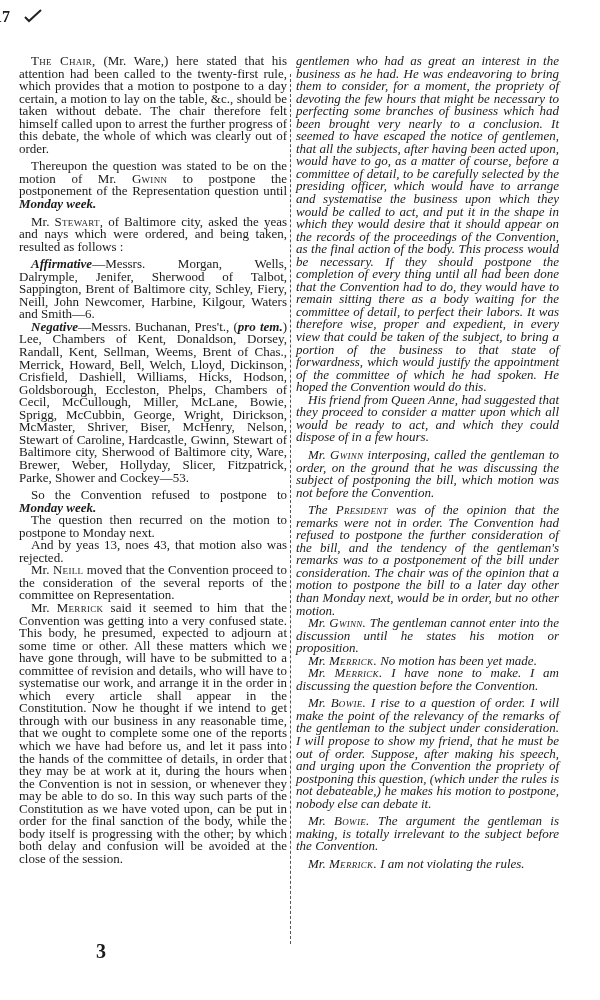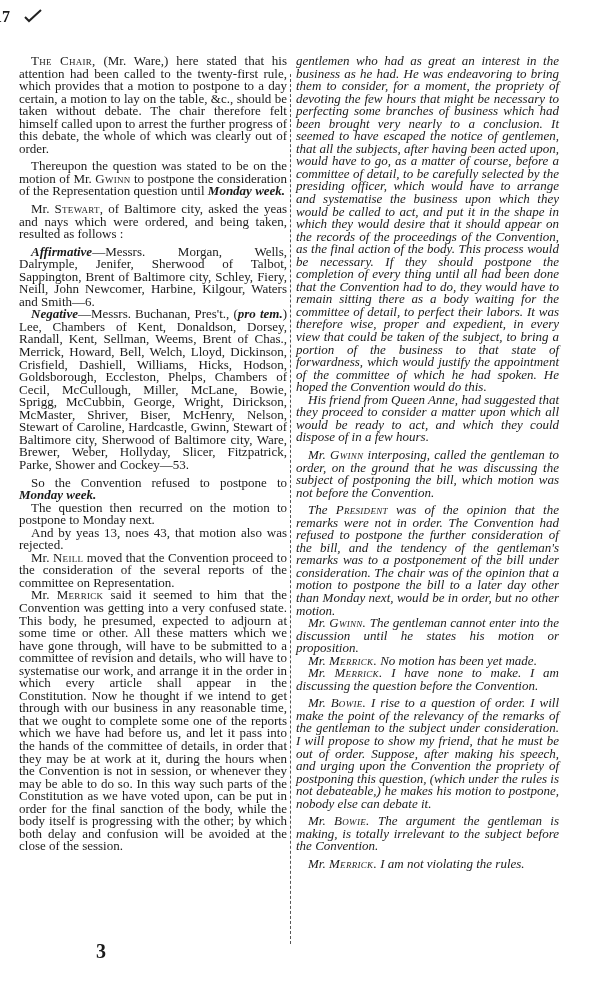--- a/index.html
+++ b/index.html
@@ -41,21 +41,21 @@
   <span class="num">17</span>
   <svg class="check" viewBox="0 0 18 14">
     <path d="M1 8 L5 12 L17 1" stroke="#222" stroke-width="2" fill="none"></path>
   </svg>
 </div>
 
 <div class="divider"></div>
 
 <div class="column col-left">
   <p><span class="sc">The Chair,</span><span> (Mr. Ware,) here stated that his attention had been called to the twenty-first rule, which provides that a motion to postpone to a day certain, a motion to lay on the table, &amp;c., should be taken without debate.  The chair therefore felt himself called upon to arrest the further progress of this debate, the whole of which was clearly out of order.</span></p>
-  <p class="gap"><span>Thereupon the question was stated to be on the motion of Mr. </span><span class="sc">Gwinn</span><span> to postpone the consideration of the Representation question until </span><span class="it">Monday week.</span></p>
+  <p class="gap"><span>Thereupon the question was stated to be on the motion of Mr. </span><span class="sc">Gwinn</span><span> to postpone the postponement of the Representation question until </span><span class="it">Monday week.</span></p>
   <p class="gap"><span>Mr. </span><span class="sc">Stewart</span><span>, of Baltimore city, asked the yeas and nays which were ordered, and being taken, resulted as follows :</span></p>
   <p class="gap"><span class="it">Affirmative</span><span>—Messrs. Morgan, Wells, Dalrymple, Jenifer, Sherwood of Talbot, Sappington, Brent of Baltimore city, Schley, Fiery, Neill, John Newcomer, Harbine, Kilgour, Waters and Smith—6.</span></p>
   <p><span class="it">Negative</span><span>—Messrs. Buchanan, Pres't., (</span><span class="it">pro tem.</span><span>) Lee, Chambers of Kent, Donaldson, Dorsey, Randall, Kent, Sellman, Weems, Brent of Chas., Merrick, Howard, Bell, Welch, Lloyd, Dickinson, Crisfield, Dashiell, Williams, Hicks, Hodson, Goldsborough, Eccleston, Phelps, Chambers of Cecil, McCullough, Miller, McLane, Bowie, Sprigg, McCubbin, George, Wright, Dirickson, McMaster, Shriver, Biser, McHenry, Nelson, Stewart of Caroline, Hardcastle, Gwinn, Stewart of Baltimore city, Sherwood of Baltimore city, Ware, Brewer, Weber, Hollyday, Slicer, Fitzpatrick, Parke, Shower and Cockey—53.</span></p>
   <p class="gap"><span>So the Convention refused to postpone to </span><span class="it">Monday week.</span></p>
   <p>The question then recurred on the motion to postpone to Monday next.</p>
   <p>And by yeas 13, noes 43, that motion also was rejected.</p>
   <p><span>Mr. </span><span class="sc">Neill</span><span> moved that the Convention proceed to the consideration of the several reports of the committee on Representation.</span></p>
   <p><span>Mr. </span><span class="sc">Merrick</span><span> said it seemed to him that the Convention was getting into a very confused state.  This body, he presumed, expected to adjourn at some time or other.  All these matters which we have gone through, will have to be submitted to a committee of revision and details, who will have to systematise our work, and arrange it in the order in which every article shall appear in the Constitution.  Now he thought if we intend to get through with our business in any reasonable time, that we ought to complete some one of the reports which we have had before us, and let it pass into the hands of the committee of details, in order that they may be at work at it, during the hours when the Convention is not in session, or whenever they may be able to do so. In this way such parts of the Constitution as we have voted upon, can be put in order for the final sanction of the body, while the body itself is progressing with the other; by which both delay and confusion will be avoided at the close of the session.</span></p>
 </div>
 

